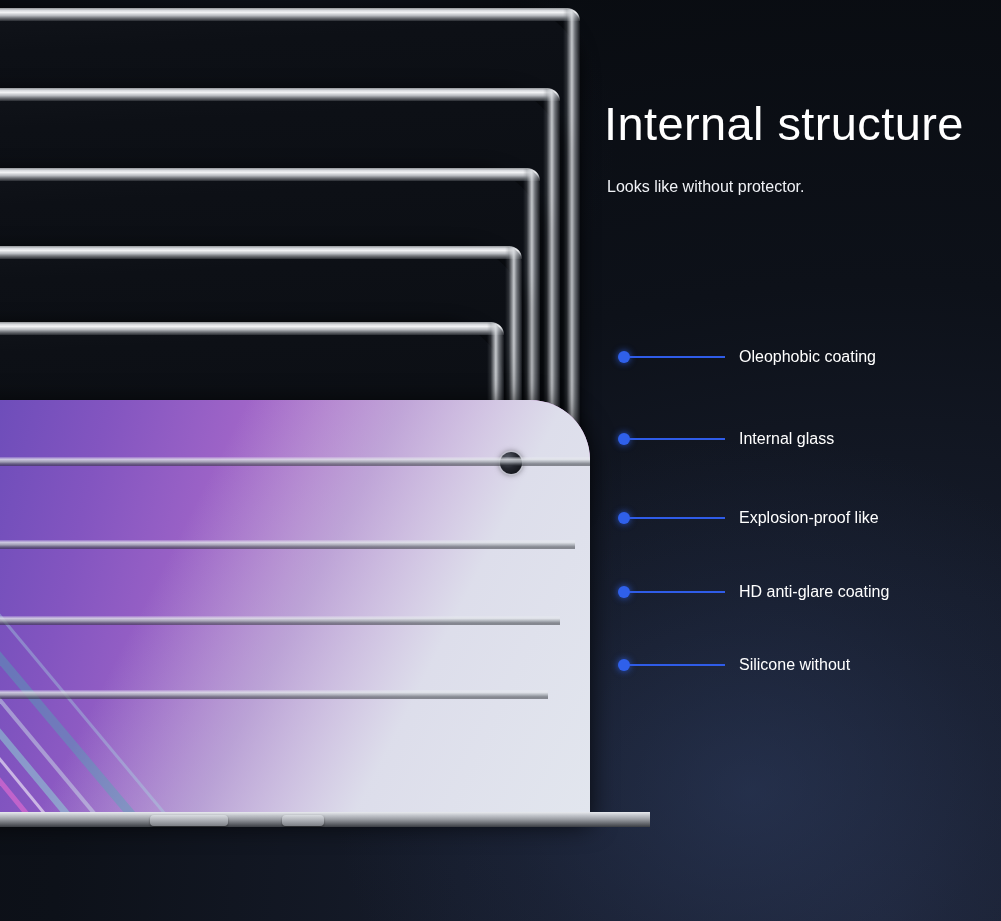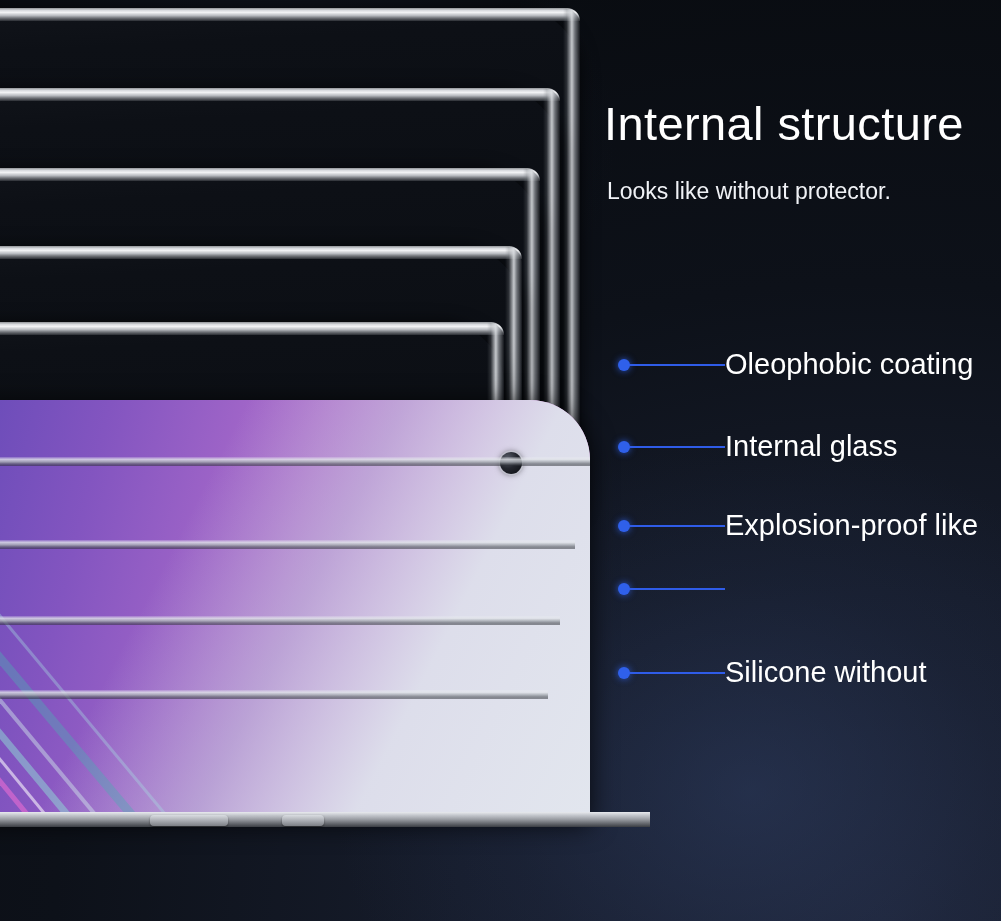--- a/index.html
+++ b/index.html
@@ -89,39 +89,40 @@
     filter:blur(.45px);
   }
 
   
   #title {
     position:absolute; left:604px; top:96px;
     color:#fff; font-size:47px; font-weight:400; letter-spacing:.4px;
   }
   #subtitle {
     position:absolute; left:607px; top:178px;
-    color:#f0f2f6; font-size:23px; font-weight:400;
+    color:#f0f2f6; font-size:16px; font-weight:400;
   }
 
   
   .callout { position:absolute; left:618px; display:flex; align-items:center; }
   .callout .dot {
     width:12px; height:12px; border-radius:50%;
     background:#2f60ea;
     box-shadow:0 0 7px rgba(47,96,234,.85);
     flex:0 0 auto;
   }
   .callout .line {
     width:96px; height:2px;
     background:#2f5ce8;
     margin-left:-1px;
     flex:0 0 auto;
   }
   .callout .lbl {
-    color:#fff; font-size:29px; font-weight:400; white-space:nowrap;
+    margin-left:14px;
+    color:#fff; font-size:16px; font-weight:400; white-space:nowrap;
   }
 </style>
 </head>
 <body>
 
 <div id="stage">
 
   <div id="bgGlowA"></div>
   <div id="bgGlowB"></div>
 
@@ -172,20 +173,21 @@
     <span class="lbl">Internal glass</span>
   </div>
   <div class="callout" style="top:509px;">
     <span class="dot"></span>
     <span class="line"></span>
     <span class="lbl">Explosion-proof like</span>
   </div>
   <div class="callout" style="top:583px;">
     <span class="dot"></span>
     <span class="line"></span>
+    <span class="lbl">HD anti-glare coating</span>
   </div>
   <div class="callout" style="top:656px;">
     <span class="dot"></span>
     <span class="line"></span>
     <span class="lbl">Silicone without</span>
   </div>
 
 </div>
 
 </body></html>

